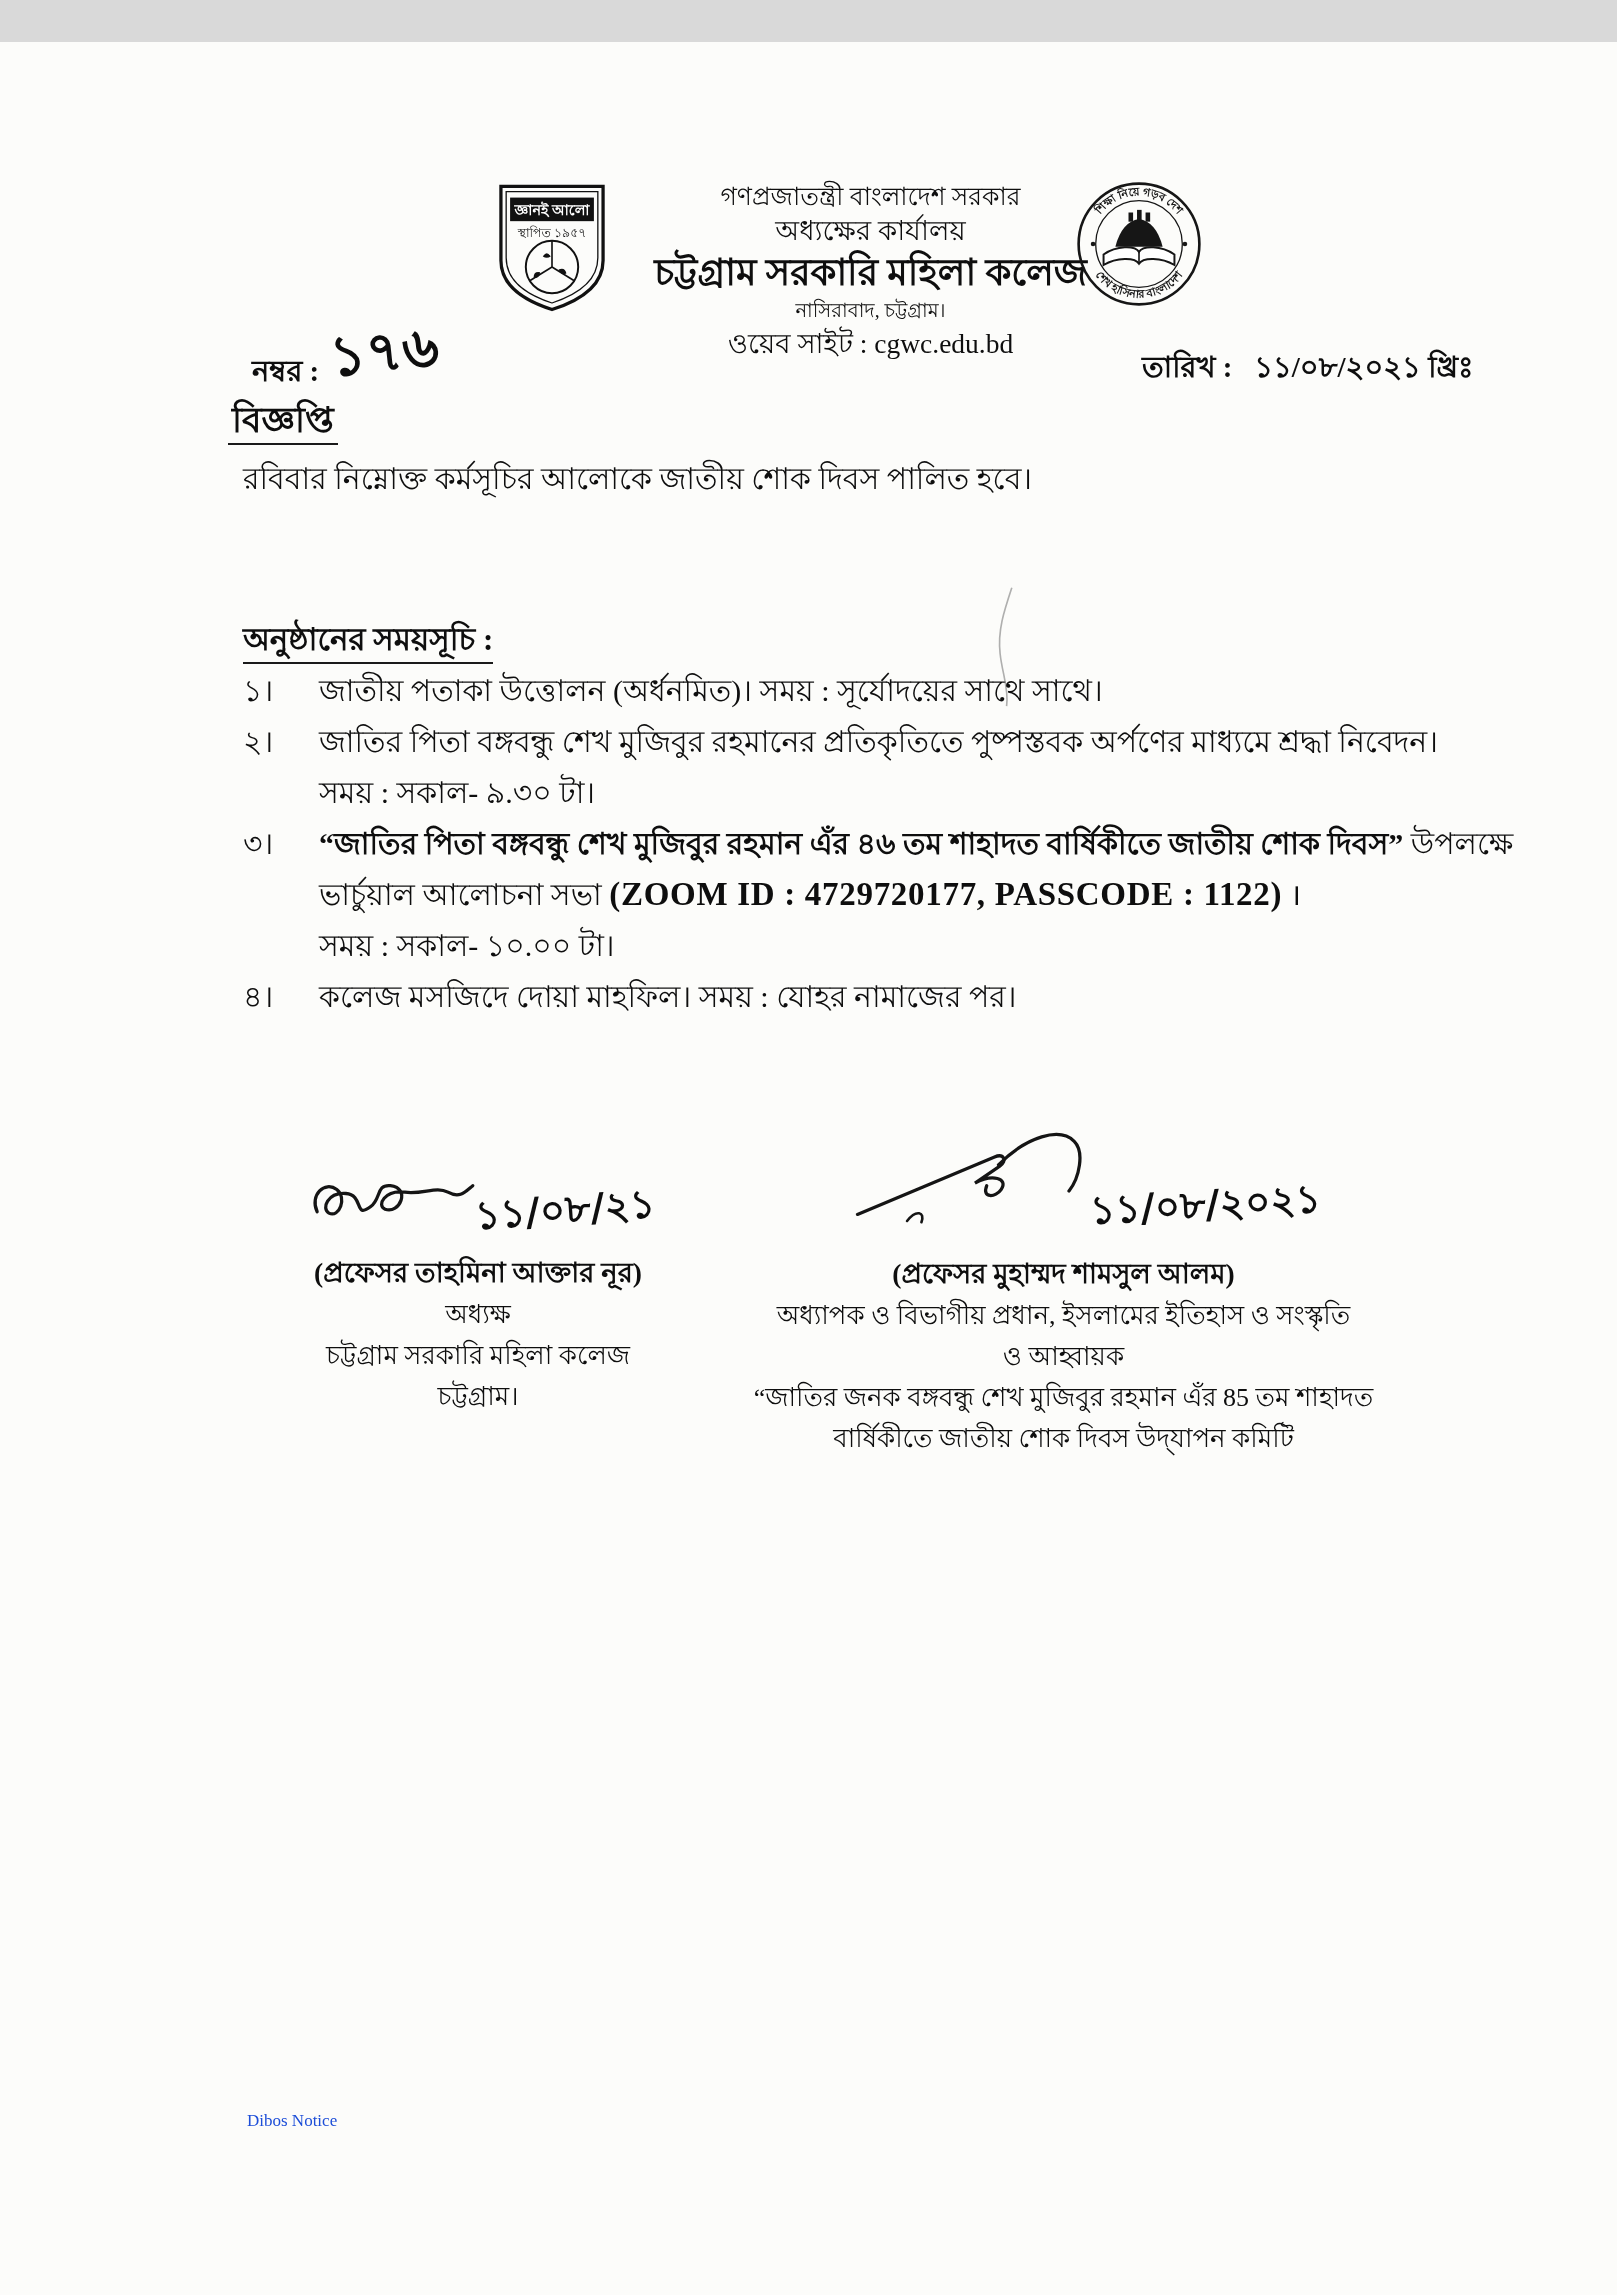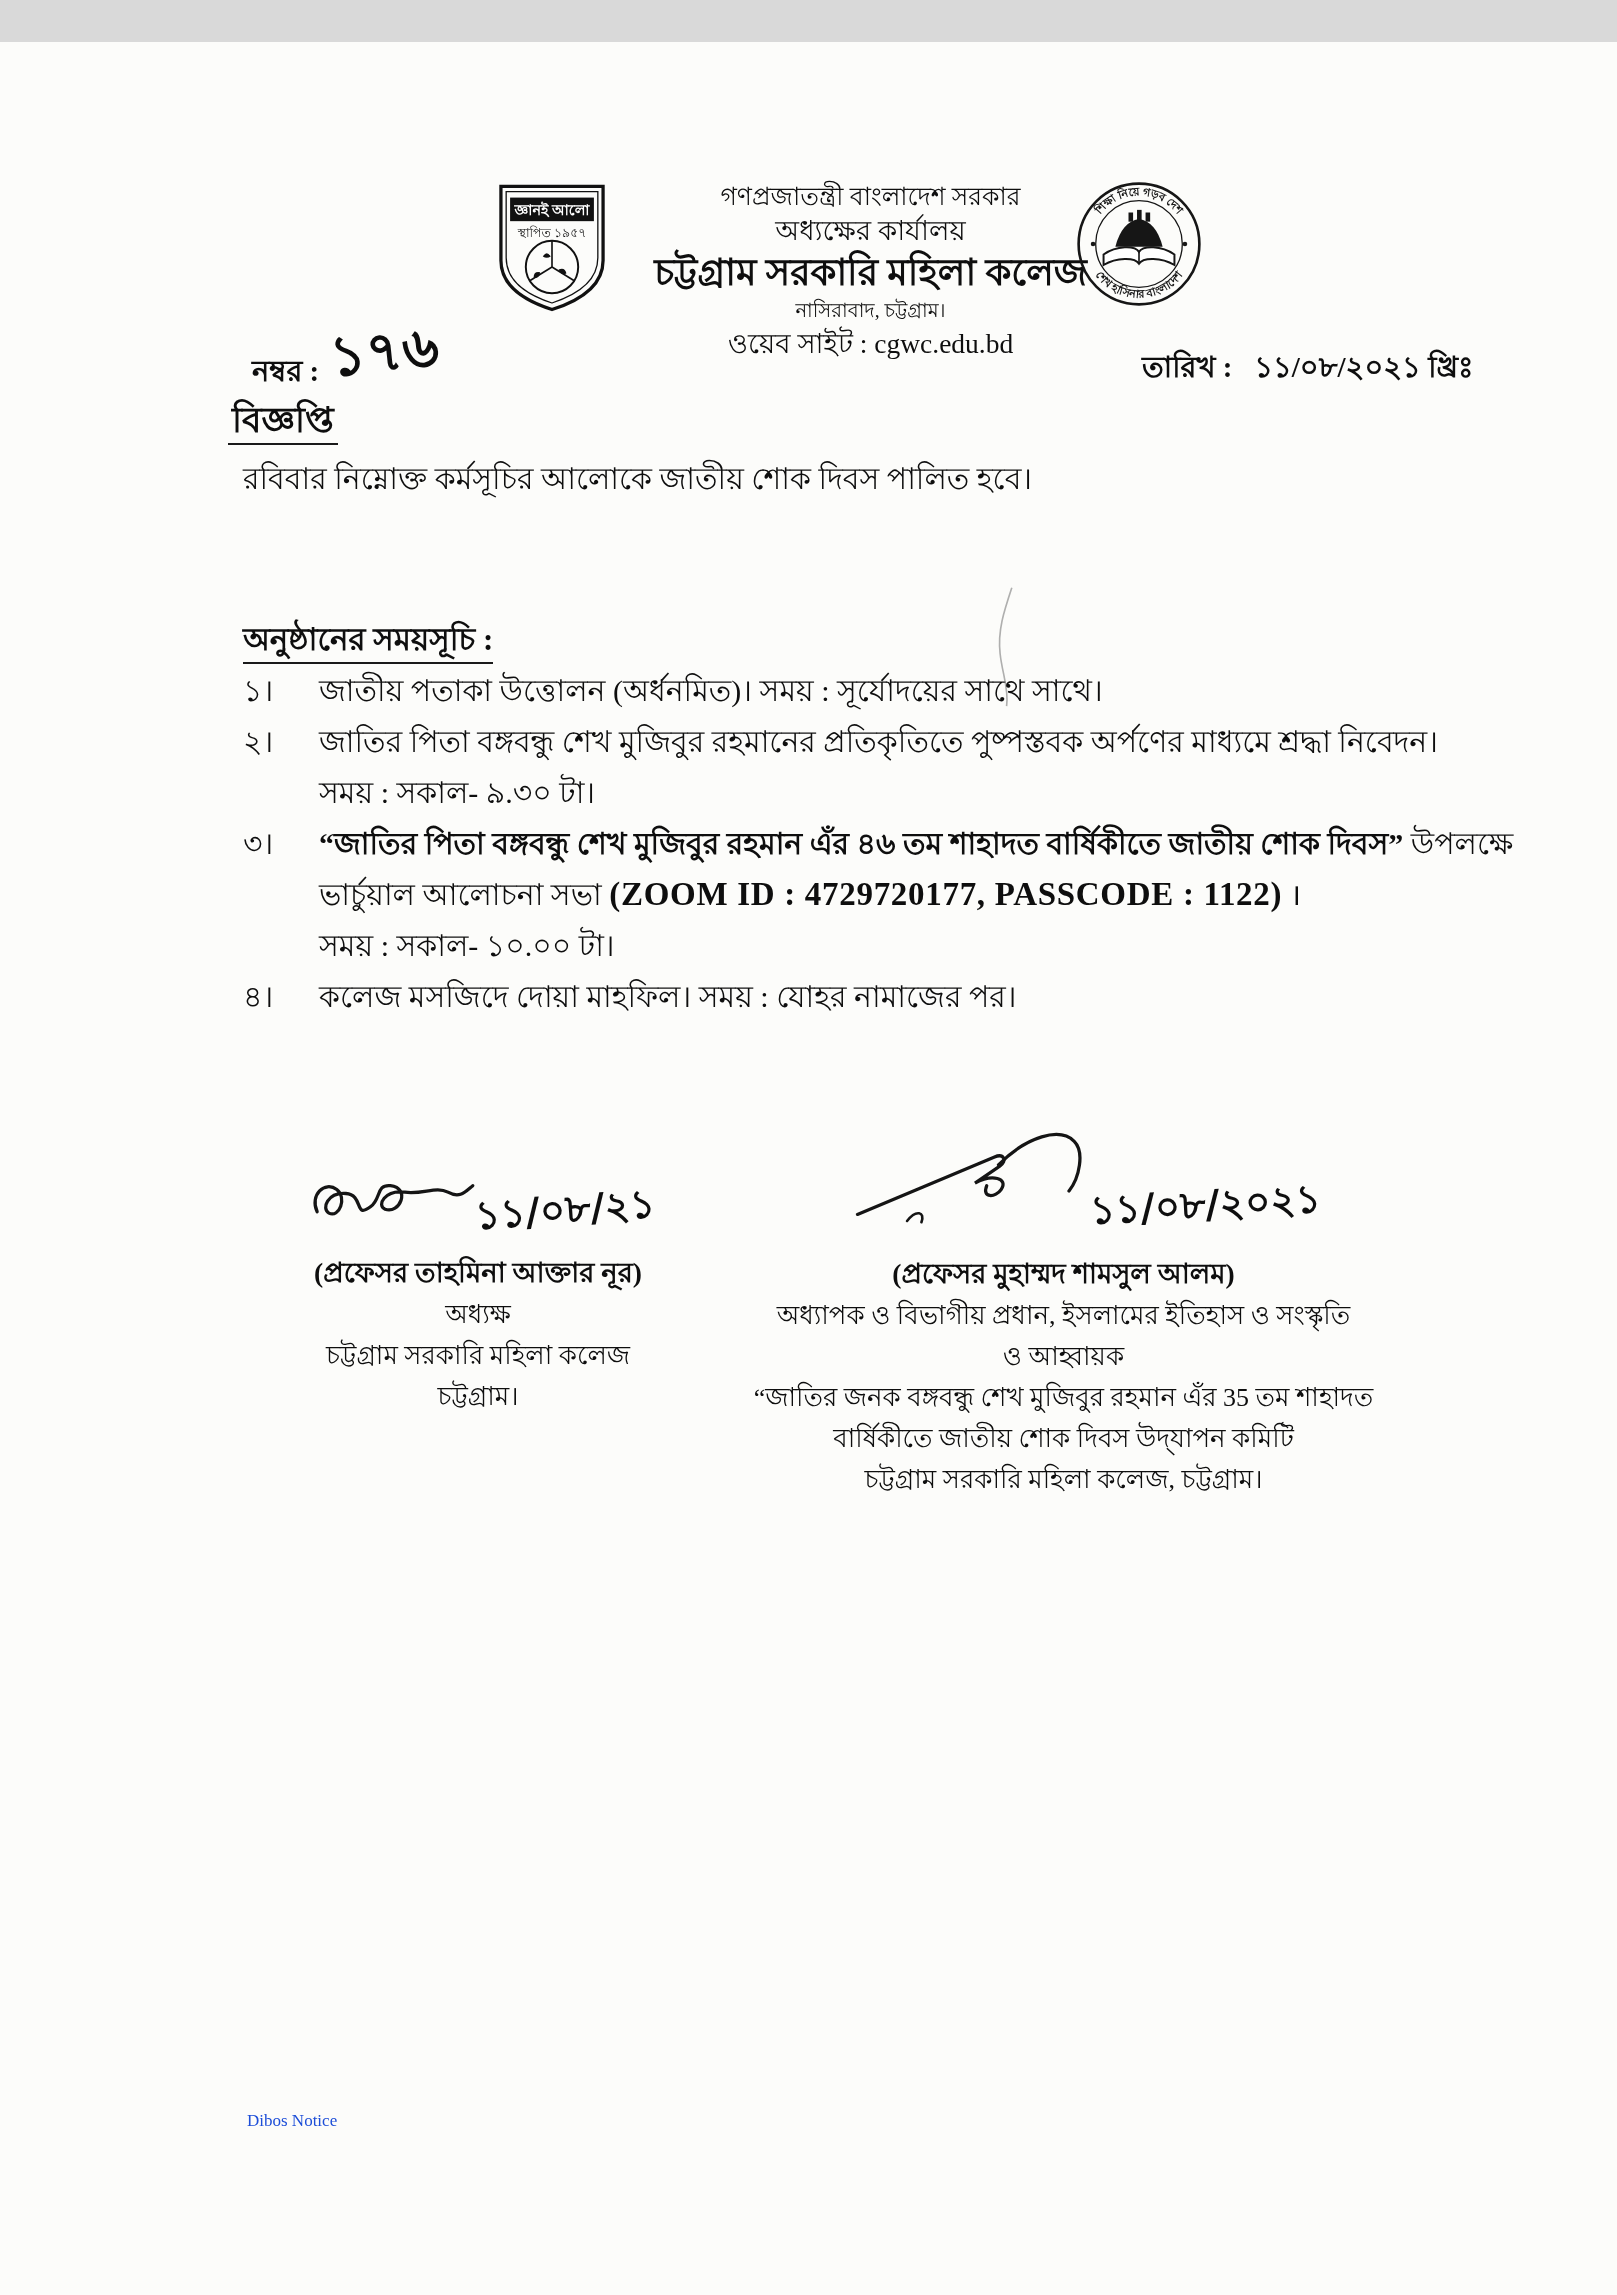--- a/index.html
+++ b/index.html
@@ -187,23 +187,22 @@
       <svg class="abs" style="left:111px; top:0;" width="275" height="111" viewBox="0 0 420 170">
         <path d="M20,140 L230,52 C244,46 250,58 238,66 L200,92 C226,78 252,84 240,102 C232,114 210,116 218,96" fill="none" stroke="#151515" stroke-width="5" stroke-linecap="round"></path>
         <path d="M236,64 C280,20 330,6 352,28 C368,44 360,84 344,104" fill="none" stroke="#151515" stroke-width="5" stroke-linecap="round"></path>
         <path d="M96,150 C110,132 124,136 118,152" fill="none" stroke="#151515" stroke-width="4" stroke-linecap="round"></path>
       </svg>
       <span class="abs hand hand-date" style="left:357px; top:51px; transform:rotate(-3deg);">১১/০৮/২০২১</span>
     </div>
     <div class="sig-name">(প্রফেসর মুহাম্মদ শামসুল আলম)</div>
     <div class="sig-line">অধ্যাপক ও বিভাগীয় প্রধান, ইসলামের ইতিহাস ও সংস্কৃতি</div>
     <div class="sig-line">ও আহ্বায়ক</div>
-    <div class="sig-line">“জাতির জনক বঙ্গবন্ধু শেখ মুজিবুর রহমান এঁর 35 তম শাহাদত</div>
+    <div class="sig-line">“জাতির জনক বঙ্গবন্ধু শেখ মুজিবুর রহমান এঁর 85 তম শাহাদত</div>
     <div class="sig-line">বার্ষিকীতে জাতীয় শোক দিবস উদ্‌যাপন কমিটি</div>
-    <div class="sig-line">চট্টগ্রাম সরকারি মহিলা কলেজ, চট্টগ্রাম।</div>
   </div>
 
   <svg class="abs" style="left:978px; top:543px;" width="52" height="124" viewBox="0 0 80 190">
     <path class="artifact" d="M52,4 C40,40 30,70 34,105 C37,135 48,160 44,186" stroke-width="2.5"></path>
   </svg>
   <div class="abs scan-edge"></div>
 
   <div class="abs footer-note">Dibos Notice</div>
 
 </div>

